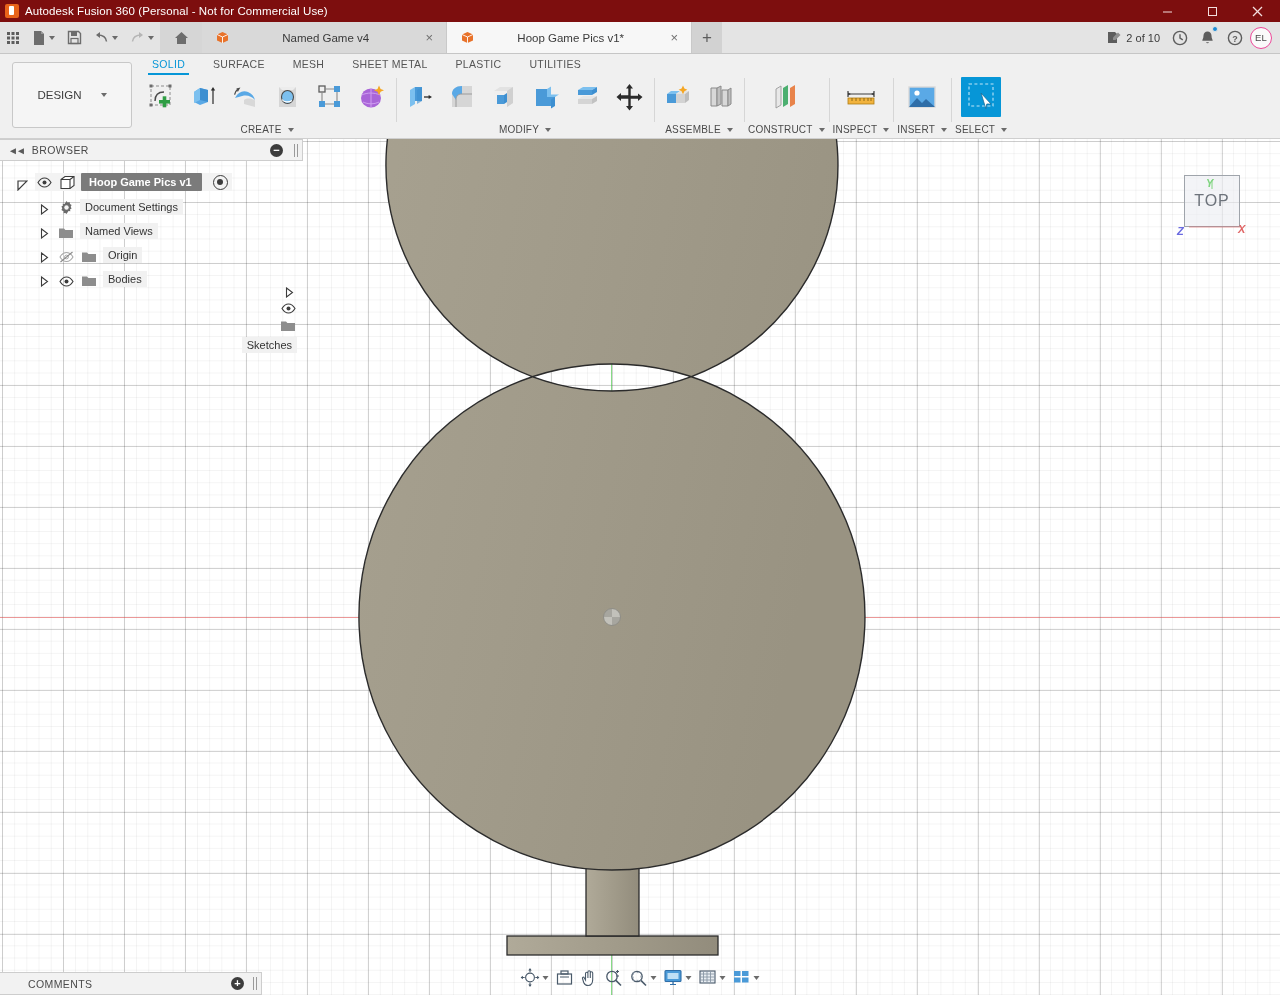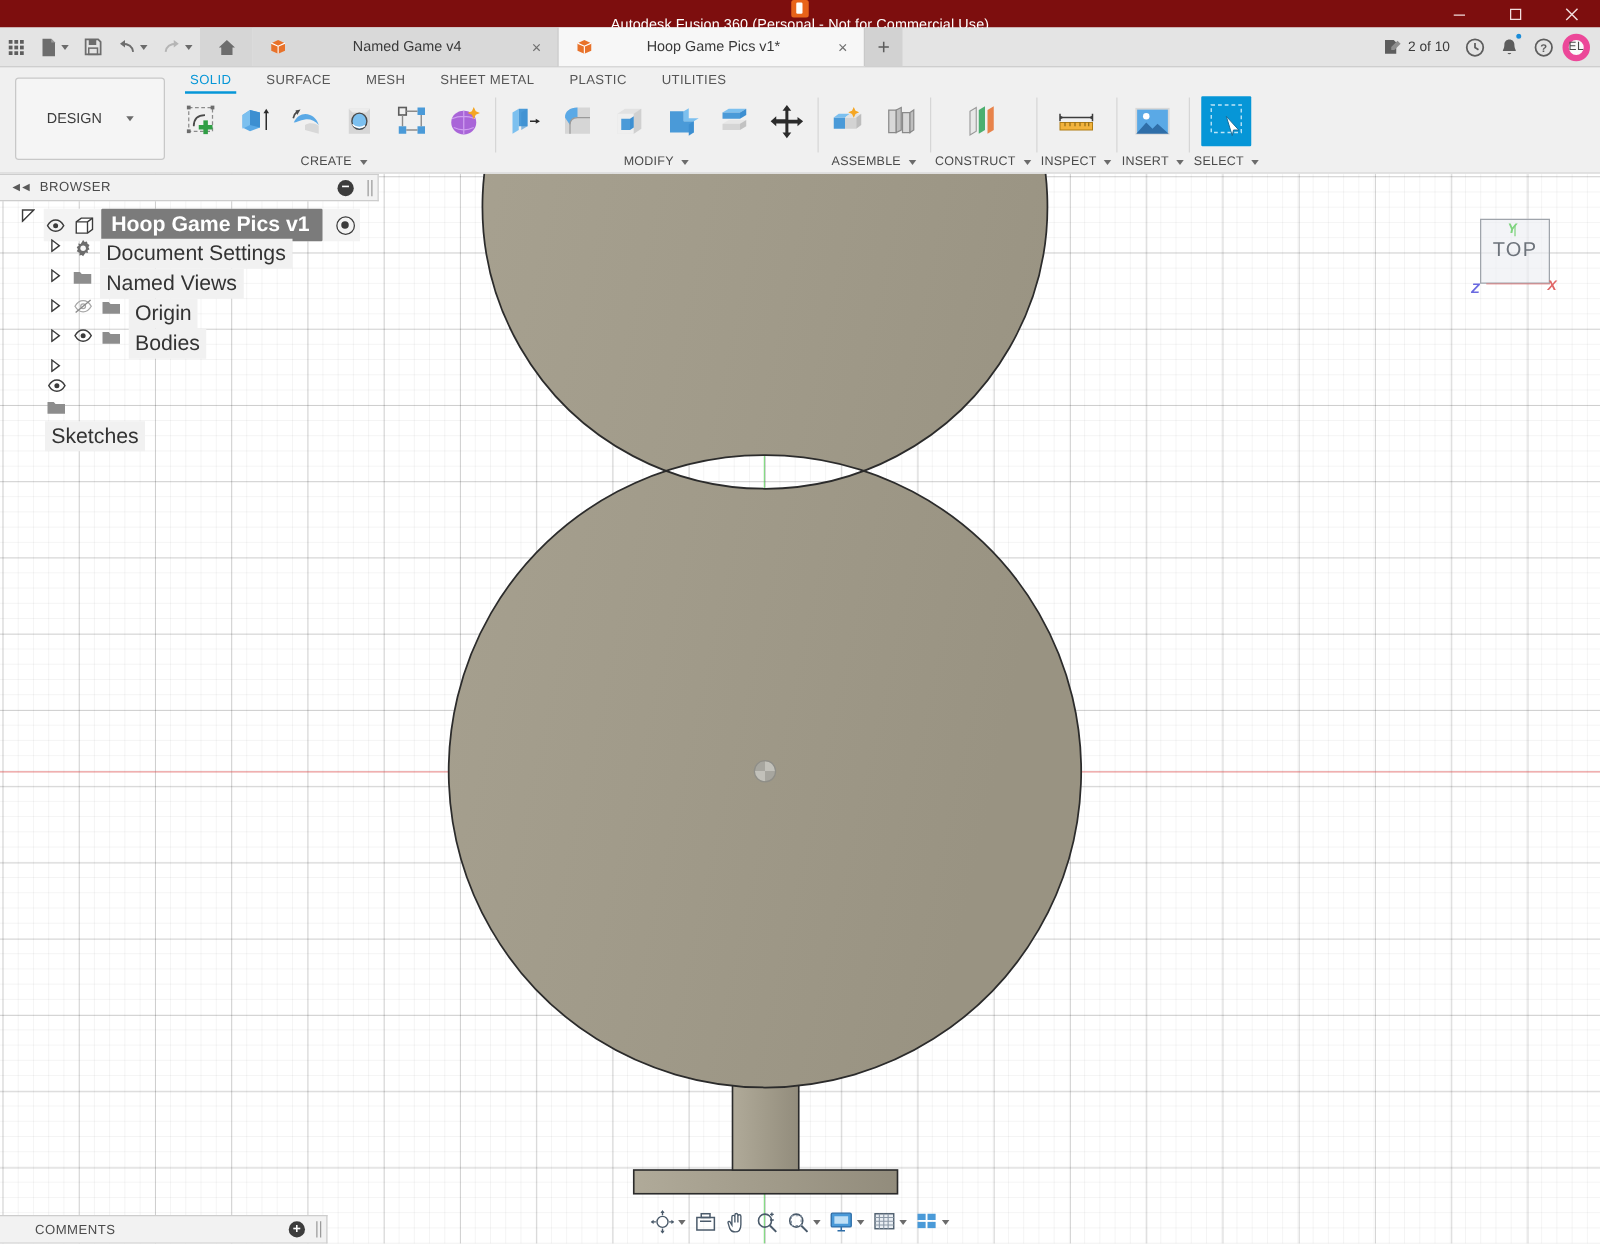--- a/index.html
+++ b/index.html
@@ -8,21 +8,21 @@
     font-family: "Liberation Sans", sans-serif;
     font-size: 11px;
     color:#3c3c3c;
     background:#f0f0f0;
     -webkit-font-smoothing: antialiased;
   }
 
   
   #titlebar{
     height:22px; background:#7d0e0e; color:#fff;
-    display:flex; align-items:center; position:relative;flex-direction:column;
+    display:flex; align-items:center; position:relative;
   }
   #titlebar .app-icon{
     width:14px;height:14px;margin:0 6px 0 5px;background:#e8631a;
     border-radius:2px;position:relative;flex:none;
   }
   #titlebar .app-icon:after{
     content:"";position:absolute;left:4px;top:2px;width:5px;height:9px;
     background:#fff;border-radius:1px;
   }
   #titlebar .title{ font-size:11.5px; letter-spacing:.1px; }
@@ -59,21 +59,21 @@
   .doctab .tabclose{ color:#707070; font-size:13px; line-height:1; padding:2px 3px; }
   .cube{ width:13px;height:13px;flex:none;position:relative; }
   .tabadd{
     width:30px;display:flex;align-items:center;justify-content:center;
     background:#d2d2d2;color:#5d5d5d;font-size:17px;font-weight:300;
   }
   #qaright{ display:flex;align-items:center;gap:2px;padding:0 8px 0 6px; }
   .qr-item{ display:flex;align-items:center;gap:3px;padding:0 5px;height:26px; }
   #jobcount{ font-size:11px;color:#3c3c3c; }
   .avatar{
-    width:22px;height:22px;border-radius:50%;background:#fafafa;border:5px solid #ec4899;
+    width:22px;height:22px;border-radius:50%;background:#fafafa;border:1px solid #ec4899;
     display:flex;align-items:center;justify-content:center;font-size:9.5px;color:#4a4a4a;
     letter-spacing:.3px;
   }
   .notif-dot{
     position:absolute;right:2px;top:1px;width:6px;height:6px;border-radius:50%;
     background:#1a8cd8;border:1px solid #e4e4e4;
   }
 
   
   #ribbon{
@@ -147,21 +147,21 @@
   #browser-head .bh-title{ font-size:10.5px;letter-spacing:.4px;color:#4a4a4a;flex:1; }
   .collapse-arrows{ color:#5a5a5a;font-size:10px;letter-spacing:-2px; }
   .circ-btn{
     width:13px;height:13px;border-radius:50%;background:#3c3c3c;color:#fff;
     display:flex;align-items:center;justify-content:center;font-size:11px;line-height:1;
     font-weight:bold;
   }
   .grip{ width:4px;height:13px;border-left:1px solid #9a9a9a;border-right:1px solid #9a9a9a;margin-left:3px;}
   #tree{ padding-top:6px; }
   .trow{
-    display:flex;align-items:flex-start;height:24px;gap:5px;padding-right:6px;font-size:17px;
+    display:flex;align-items:flex-end;height:24px;gap:5px;padding-right:6px;font-size:11px;
     color:#333;
   }
   .trow .twist{
     width:16px;display:flex;align-items:center;justify-content:center;flex:none;color:#4a4a4a;
   }
   .trow .eye{ width:18px;display:flex;align-items:center;justify-content:center;flex:none; }
   .trow .ticon{ width:18px;display:flex;align-items:center;justify-content:center;flex:none; }
   .trow .tlabel{ padding:2px 5px;white-space:nowrap; }
   .trow.root{ }
   .trow.root .tlabel{

